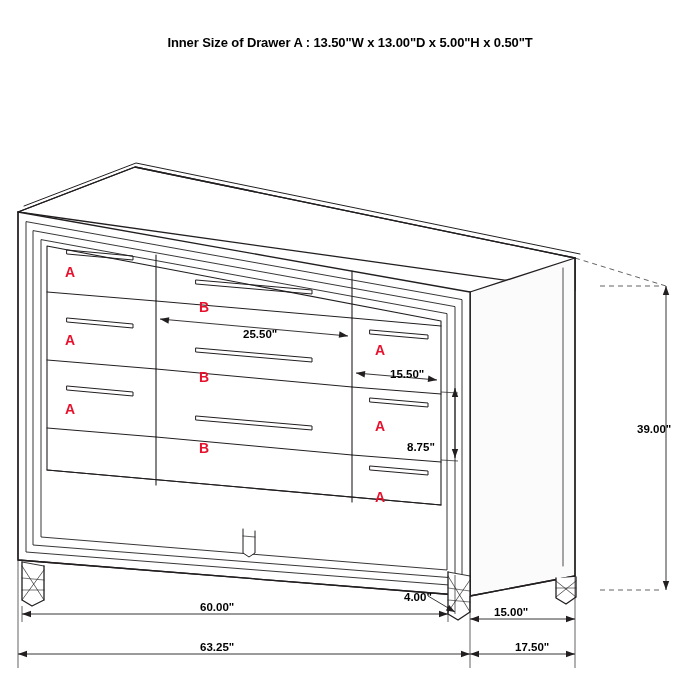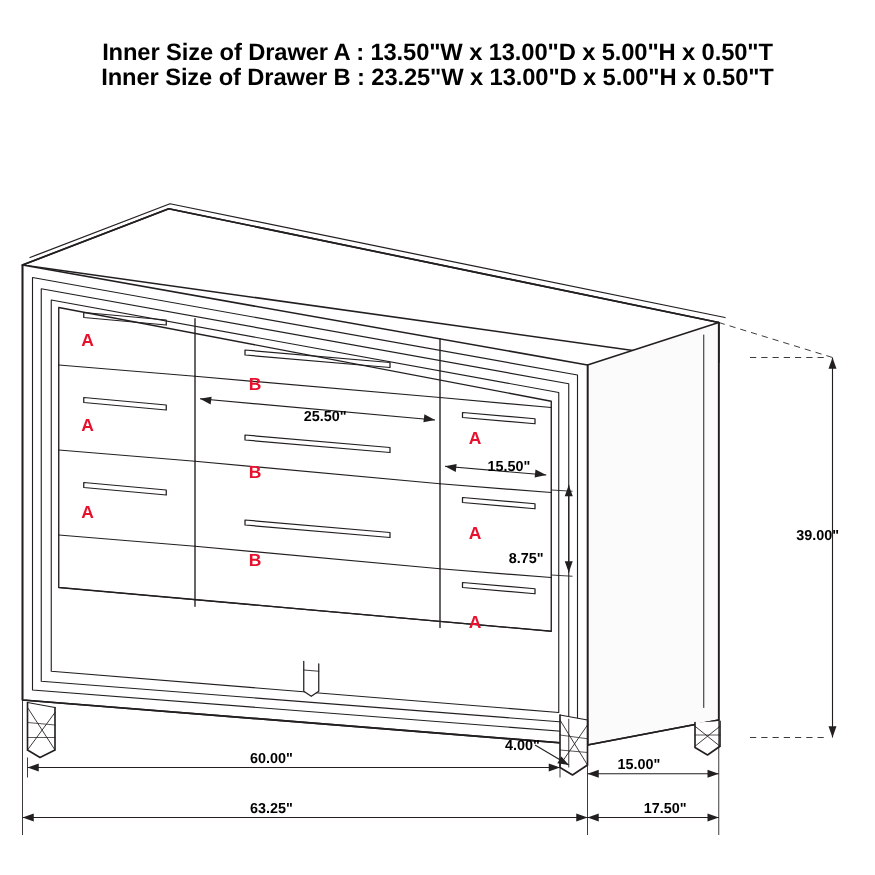--- a/index.html
+++ b/index.html
@@ -19,21 +19,21 @@
     width: 700px;
     height: 700px;
   }
   .header {
     position: absolute;
     top: 33px;
     left: 0;
     width: 700px;
     text-align: center;
     font-weight: bold;
-    font-size: 19px;
+    font-size: 13px;
     color: #000;
     line-height: 20px;
     letter-spacing: -0.1px;
   }
   .header div { white-space: nowrap; }
 
   svg.diagram {
     position: absolute;
     top: 0;
     left: 0;
@@ -55,21 +55,20 @@
     white-space: nowrap;
   }
 </style>
 </head>
 <body>
 
 <div id="root">
 
   <div class="header">
     <div>Inner Size of Drawer A : 13.50"W x 13.00"D x 5.00"H x 0.50"T</div>
-    <div>Inner Size of Drawer B : 23.25"W x 13.00"D x 5.00"H x 0.50"T</div>
   </div>
 
   <svg class="diagram" viewBox="0 0 700 700">
     <g fill="none" stroke="#231f20" stroke-width="1.3" stroke-linejoin="round" stroke-linecap="round">
 
       <path d="M18,212 L135,167 L575,258 L575,290 Z" fill="#ffffff"></path>
       <path d="M18,212 L135,167 L575,258"></path>
       <path d="M24,206 L136,163 L580,254" stroke-width="1"></path>
 
       <path d="M575,258 L575,576 L470,596 L470,292 Z" fill="#fbfbfb"></path>

